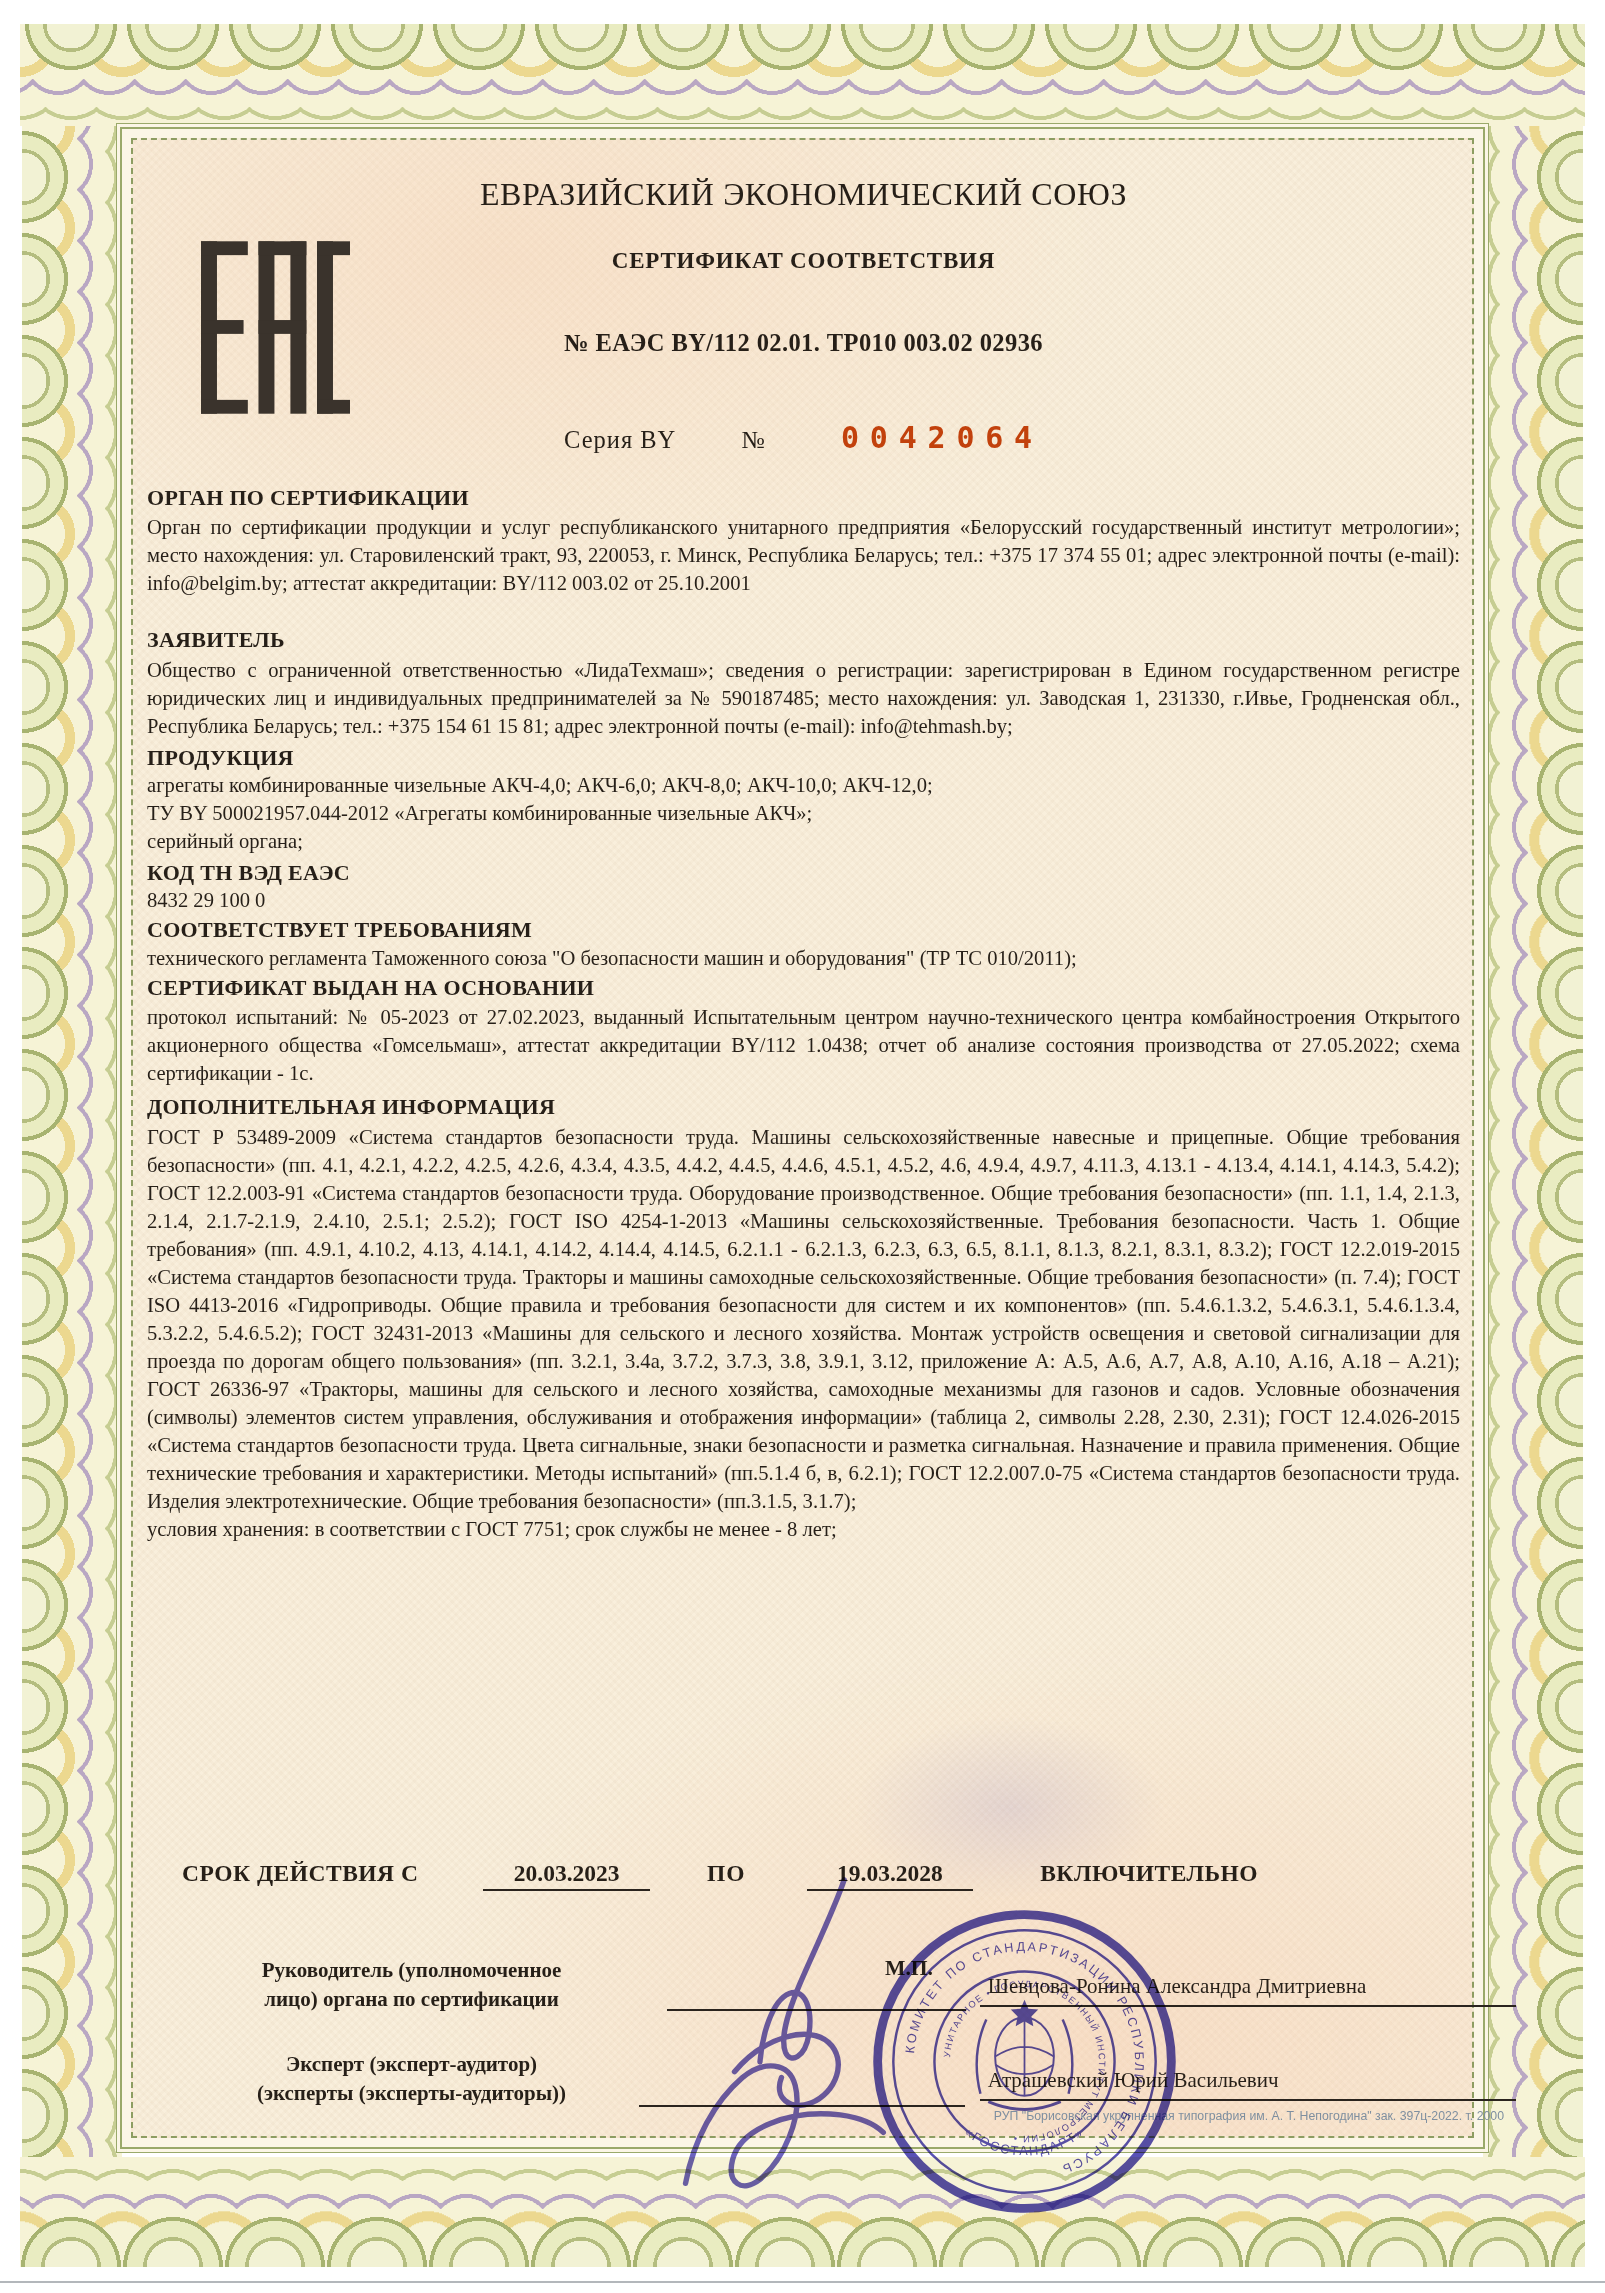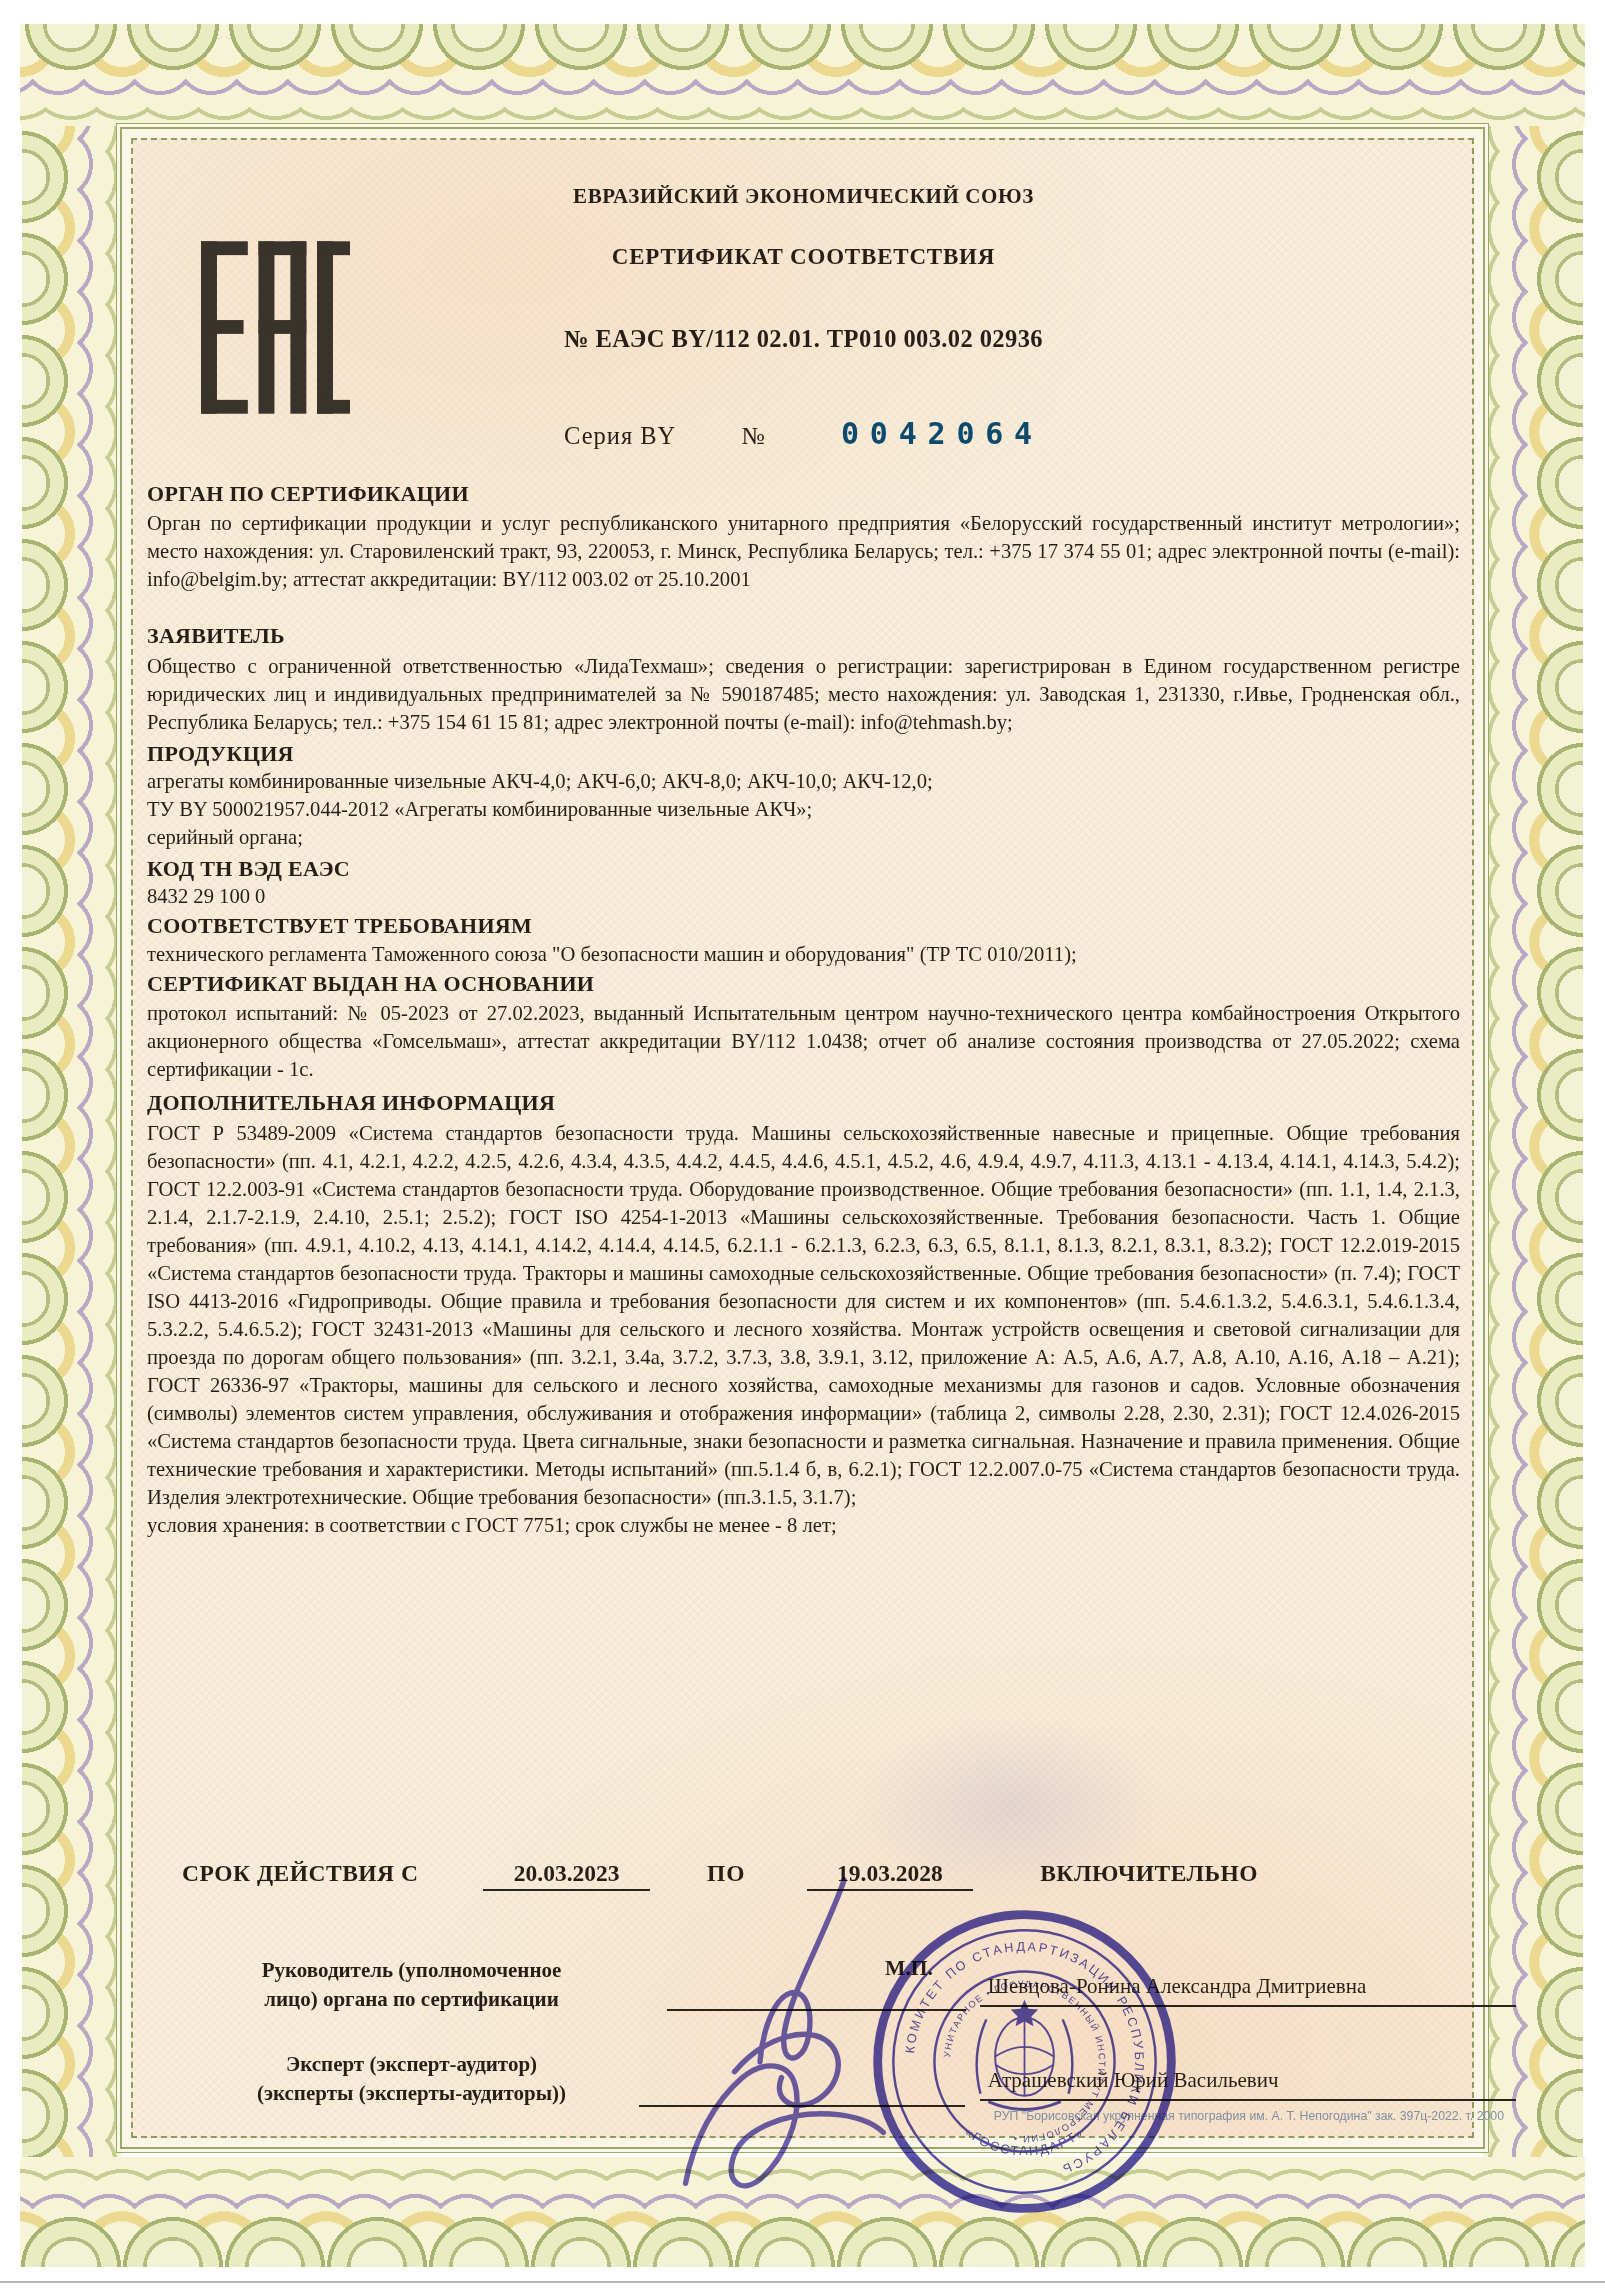--- a/index.html
+++ b/index.html
@@ -51,28 +51,28 @@
   .frame3{position:absolute;inset:8.8px;border:2px dashed #8d9d62;
     background:
       radial-gradient(ellipse 882px 510px at 28% 6%, rgba(246,203,172,.38), rgba(0,0,0,0) 70%),
       radial-gradient(ellipse 1078px 637px at 72% 96%, rgba(246,199,168,.42), rgba(0,0,0,0) 65%),
       repeating-linear-gradient(45deg, rgba(198,162,126,.055) 0 2.9px, rgba(0,0,0,0) 2.9px 5.9px),
       repeating-linear-gradient(-45deg, rgba(198,162,126,.055) 0 2.9px, rgba(0,0,0,0) 2.9px 5.9px),
       #f9efdc;}
   
   .content{position:absolute;left:147px;top:147px;width:1313px;z-index:5;}
   .center{text-align:center;}
-  .union-name{margin-top:37px;font-size:21px;font-weight:bold;letter-spacing:0.6px;}
+  .union-name{margin-top:29px;font-size:32px;font-weight:normal;letter-spacing:0.6px;}
   .doc-title{margin-top:35px;font-size:23px;font-weight:bold;letter-spacing:0.8px;}
   .cert-number{margin-top:55px;font-size:24.5px;font-weight:bold;letter-spacing:0.4px;}
   .series-row{margin-top:63px;font-size:24.5px;}
   .series-label{letter-spacing:1px;}
   .number-sign{margin-left:59px;letter-spacing:1px;}
   .serial{margin-left:69px;font-family:"DejaVu Sans Mono", monospace;font-weight:bold;
-    font-size:30px;color:#0c4a6e;letter-spacing:10.8px;}
+    font-size:30px;color:#c2410c;letter-spacing:10.8px;}
   .sec-h{font-size:22px;font-weight:bold;letter-spacing:0.3px;margin-top:23.5px;line-height:27.4px;}
   .sec-p{font-size:20.6px;line-height:28px;text-align:justify;margin:2px 0 0 0;}
   .sec-line{font-size:20.6px;line-height:28px;margin:0;}
   .mt30{margin-top:29px;} .mt14{margin-top:13.7px;} .mt4{margin-top:3.9px;} .mt2{margin-top:2px;} .mt6{margin-top:5.9px;}
   
   .eac{position:absolute;left:201px;top:241px;z-index:6;}
   
   .validity{position:absolute;left:147px;top:1860px;width:1313px;z-index:6;
     font-size:23.5px;font-weight:bold;white-space:nowrap;}
   .validity .lbl{margin-left:35px;letter-spacing:0.5px;}

